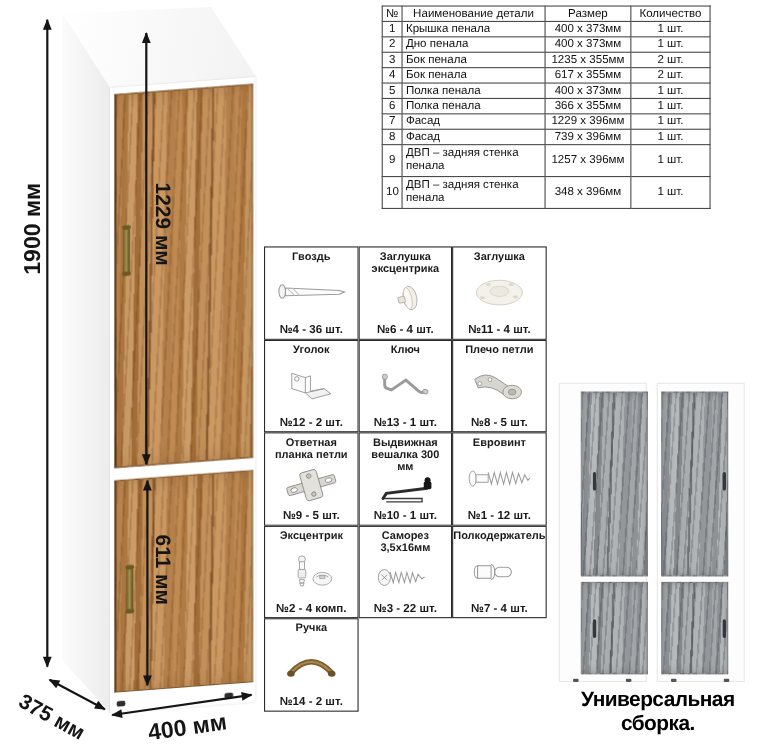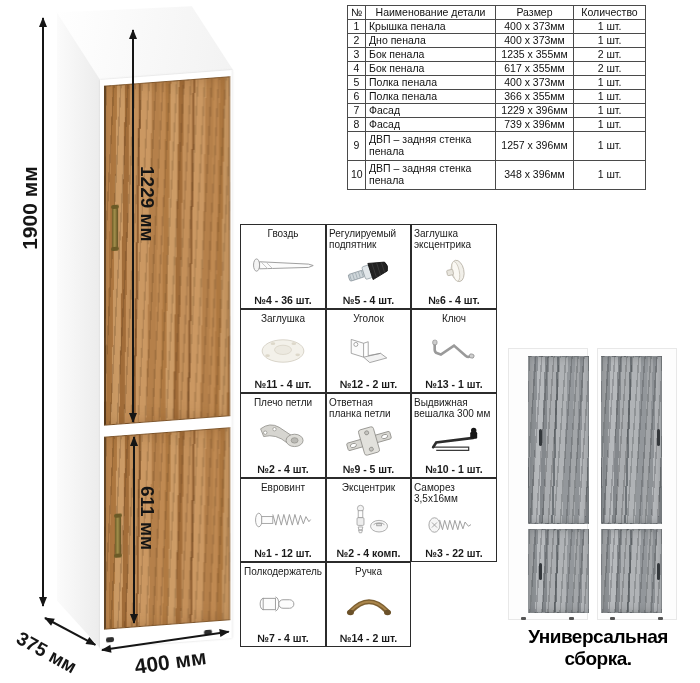--- a/index.html
+++ b/index.html
@@ -62,21 +62,21 @@
   #parts-table td,#parts-table th{border:1px solid #4a4a4a;padding:0 3px;height:13px;font-weight:normal;overflow:hidden}
   #parts-table tr.tall{height:29px}
   .c{text-align:center}.l{text-align:left}
 
   
   #hardware{position:absolute;left:240px;top:224px;display:grid;
     grid-template-columns:86px 85px 86px;grid-auto-rows:84.5px}
   .hcell{box-sizing:border-box;border:1px solid #2b2b2b;background:#fff;display:flex;
     flex-direction:column;align-items:center;padding:3px 2px 2px}
   .hcell-empty{border:none;background:transparent}
-  .hname{font-weight:normal;font-size:10px;line-height:1.12;}
+  .hname{font-weight:bold;font-size:10px;line-height:1.12;text-align:center}
   .hicon{flex:1;display:flex;align-items:center;justify-content:center;min-height:0}
   .hicon svg{width:70px;height:34px}
   .hcount{font-weight:bold;font-size:10.5px}
 
   
   .vcab{position:absolute;width:86px;height:284px}
   #vcab-left{left:506px;top:338px}
   #vcab-right{left:595px;top:338px}
   .vtop{position:absolute;left:2px;top:0;width:80px;height:16px;background:#fff;filter:drop-shadow(0 0 1px #cfcfcf)}
   #vcab-left .vtop{clip-path:polygon(6% 85%,12% 12%,92% 0,97% 68%)}
@@ -228,35 +228,20 @@
       <div class="hicon">
         <svg viewBox="0 0 74 36">
             <ellipse cx="9" cy="17" rx="3.2" ry="6.5" fill="#f4f4f4" stroke="#9a9a9a"></ellipse>
             <path d="M12.2 13.5 L64 16 L69 17.5 L64 19.5 L12.2 21 Z" fill="#fcfcfc" stroke="#9a9a9a"></path>
             <path d="M14 14 l7 7 M19 13.8 l7 7" stroke="#c4c4c4"></path>
           </svg>
       </div>
       <div class="hcount">№4 - 36 шт.</div>
     </div>
 
-    <div class="hcell">
-      <div class="hname">Регулируемый подпятник</div>
-      <div class="hicon">
-        <svg viewBox="0 0 74 44">
-            <g transform="rotate(-18 37 22)">
-              <rect x="10" y="17" width="20" height="9" rx="2" fill="#cfd6da" stroke="#8d979d"></rect>
-              <path d="M12 17 v9 M16 17 v9 M20 17 v9 M24 17 v9 M28 17 v9" stroke="#9fabb1"></path>
-              <rect x="30" y="13" width="9" height="17" rx="2" fill="#e2e7ea" stroke="#98a2a8"></rect>
-              <path d="M39 11 L60 16 Q64 22 60 28 L39 33 Z" fill="#222" stroke="#111"></path>
-              <path d="M44 12.5 v19 M50 14 v16.5 M56 15.5 v13" stroke="#3c3c3c"></path>
-            </g>
-          </svg>
-      </div>
-      <div class="hcount">№5 - 4 шт.</div>
-    </div>
 
     <div class="hcell">
       <div class="hname">Заглушка эксцентрика</div>
       <div class="hicon">
         <svg viewBox="0 0 74 44">
             <g transform="rotate(-12 40 22)">
               <ellipse cx="42" cy="21" rx="8" ry="14" fill="#f1efe9" stroke="#b3aea2"></ellipse>
               <ellipse cx="39.5" cy="21" rx="4.5" ry="13" fill="#faf8f3" stroke="#c9c4b8"></ellipse>
               <rect x="28" y="17.5" width="8" height="7" rx="1.5" fill="#e8e5dd" stroke="#b3aea2"></rect>
             </g>
@@ -309,21 +294,21 @@
       <div class="hname">Плечо петли</div>
       <div class="hicon">
         <svg viewBox="0 0 74 44">
             <path d="M8 14 Q20 5 32 12 L50 24 L42 32 Q28 20 12 24 Z" fill="#d6d5d0" stroke="#8b8a85"></path>
             <ellipse cx="52" cy="29" rx="11" ry="8" fill="#dcdbd6" stroke="#8b8a85"></ellipse>
             <ellipse cx="52" cy="29" rx="4.5" ry="3.5" fill="#b9b8b3" stroke="#97968f"></ellipse>
             <circle cx="14" cy="19" r="2.2" fill="#fff" stroke="#97968f"></circle>
             <circle cx="26" cy="14.5" r="2.2" fill="#fff" stroke="#97968f"></circle>
           </svg>
       </div>
-      <div class="hcount">№2 - 4 шт.</div>
+      <div class="hcount">№8 - 5 шт.</div>
     </div>
 
     <div class="hcell">
       <div class="hname">Ответная планка петли</div>
       <div class="hicon">
         <svg viewBox="0 0 74 44">
             <g transform="rotate(-16 37 22)">
               <rect x="8" y="17" width="58" height="10" rx="2" fill="#d9d8d3" stroke="#8b8a85"></rect>
               <rect x="27" y="5" width="20" height="34" rx="3" fill="#e2e1dc" stroke="#8b8a85"></rect>
               <ellipse cx="16" cy="22" rx="4" ry="2.6" fill="#fff" stroke="#8b8a85"></ellipse>

